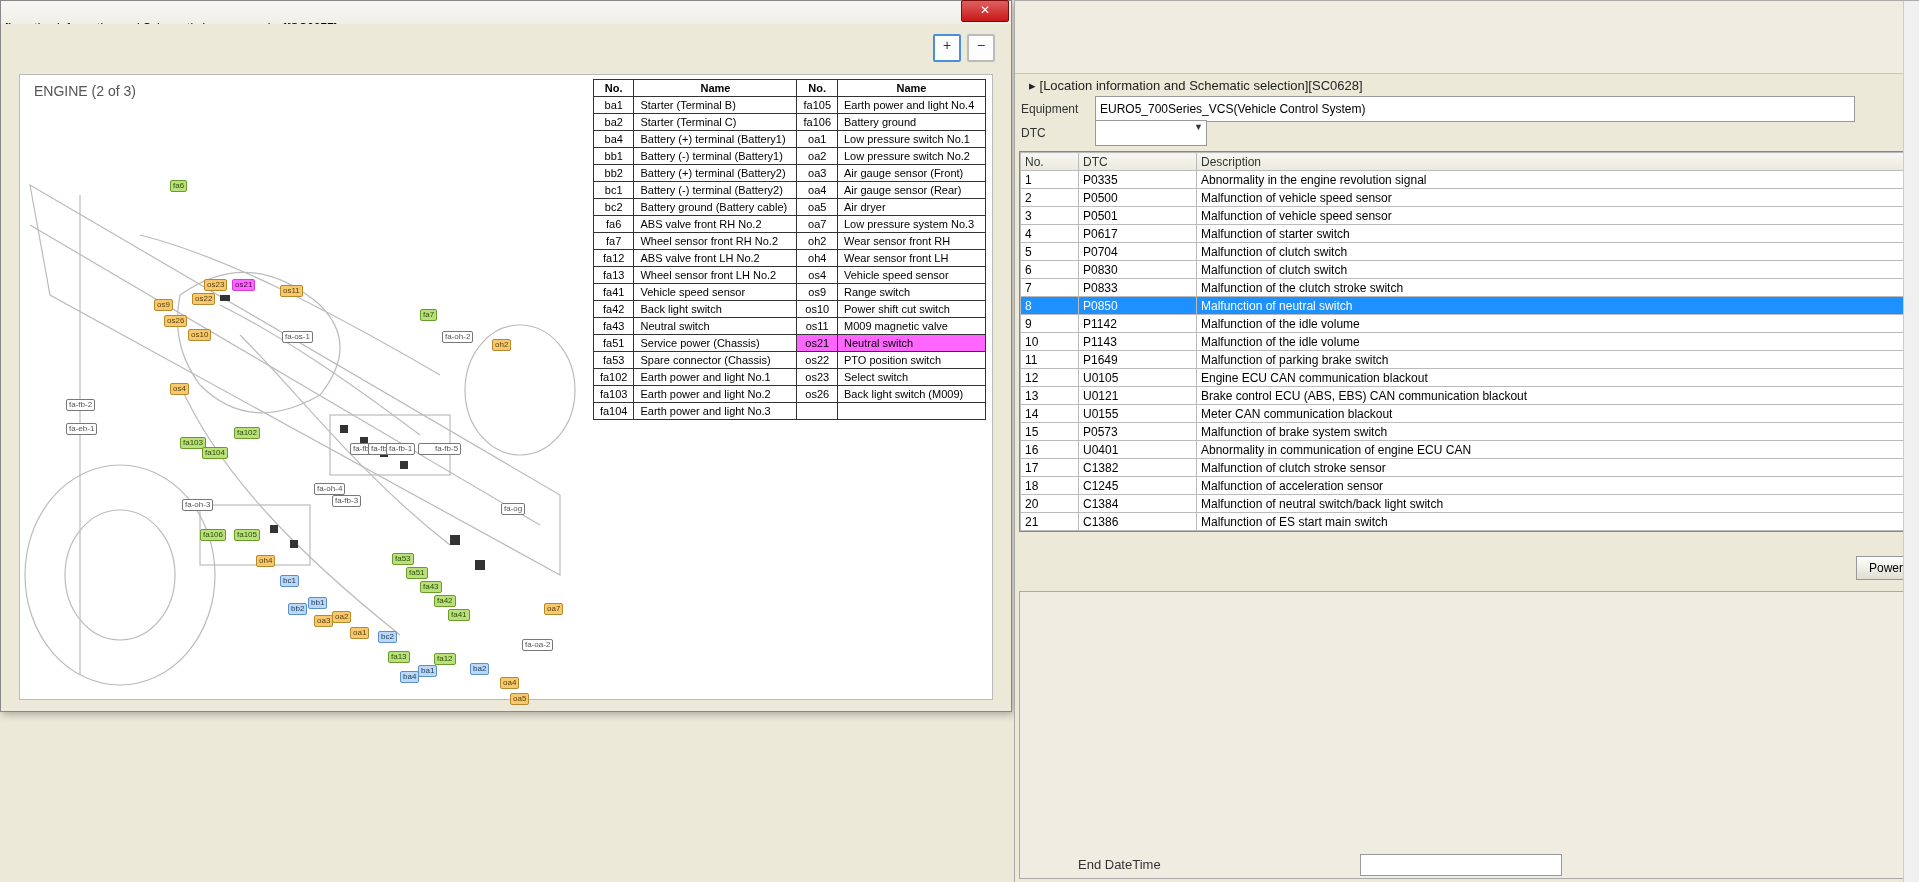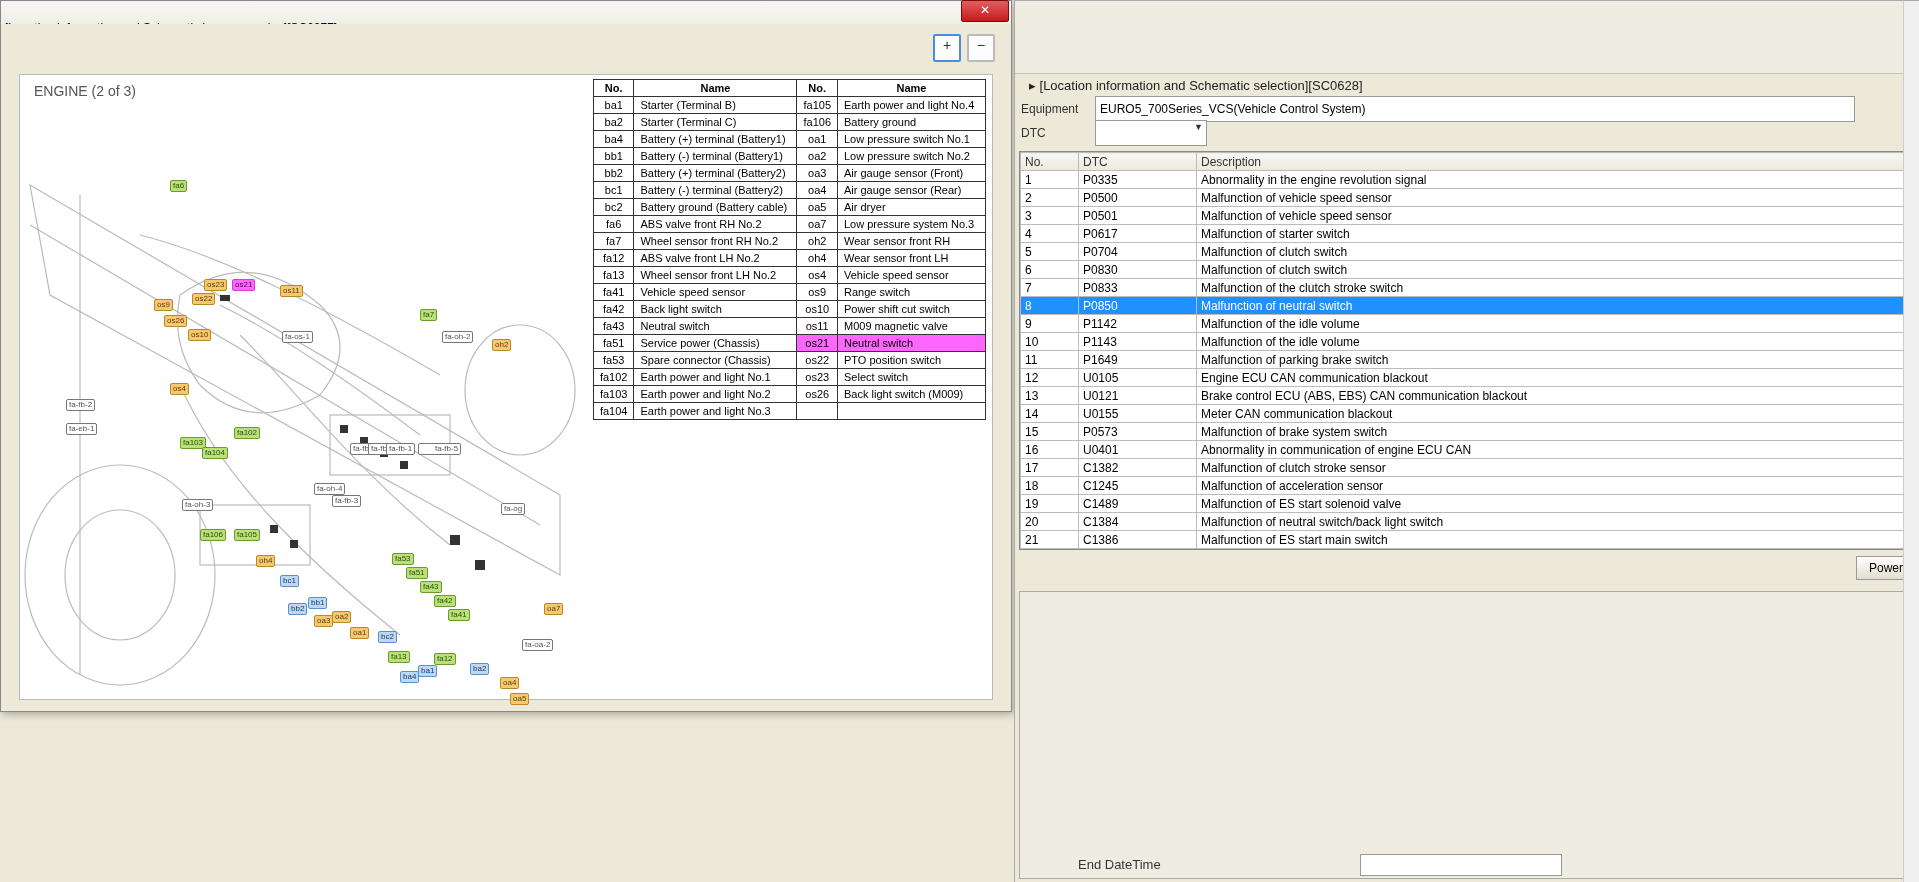--- a/index.html
+++ b/index.html
@@ -626,25 +626,20 @@
             <td>17</td>
             <td>C1382</td>
             <td>Malfunction of clutch stroke sensor</td>
           </tr>
           <tr>
             <td>18</td>
             <td>C1245</td>
             <td>Malfunction of acceleration sensor</td>
           </tr>
           <tr>
-            <td>19</td>
-            <td>C1489</td>
-            <td>Malfunction of ES start solenoid valve</td>
-          </tr>
-          <tr>
             <td>20</td>
             <td>C1384</td>
             <td>Malfunction of neutral switch/back light switch</td>
           </tr>
           <tr>
             <td>21</td>
             <td>C1386</td>
             <td>Malfunction of ES start main switch</td>
           </tr>
         </tbody>

